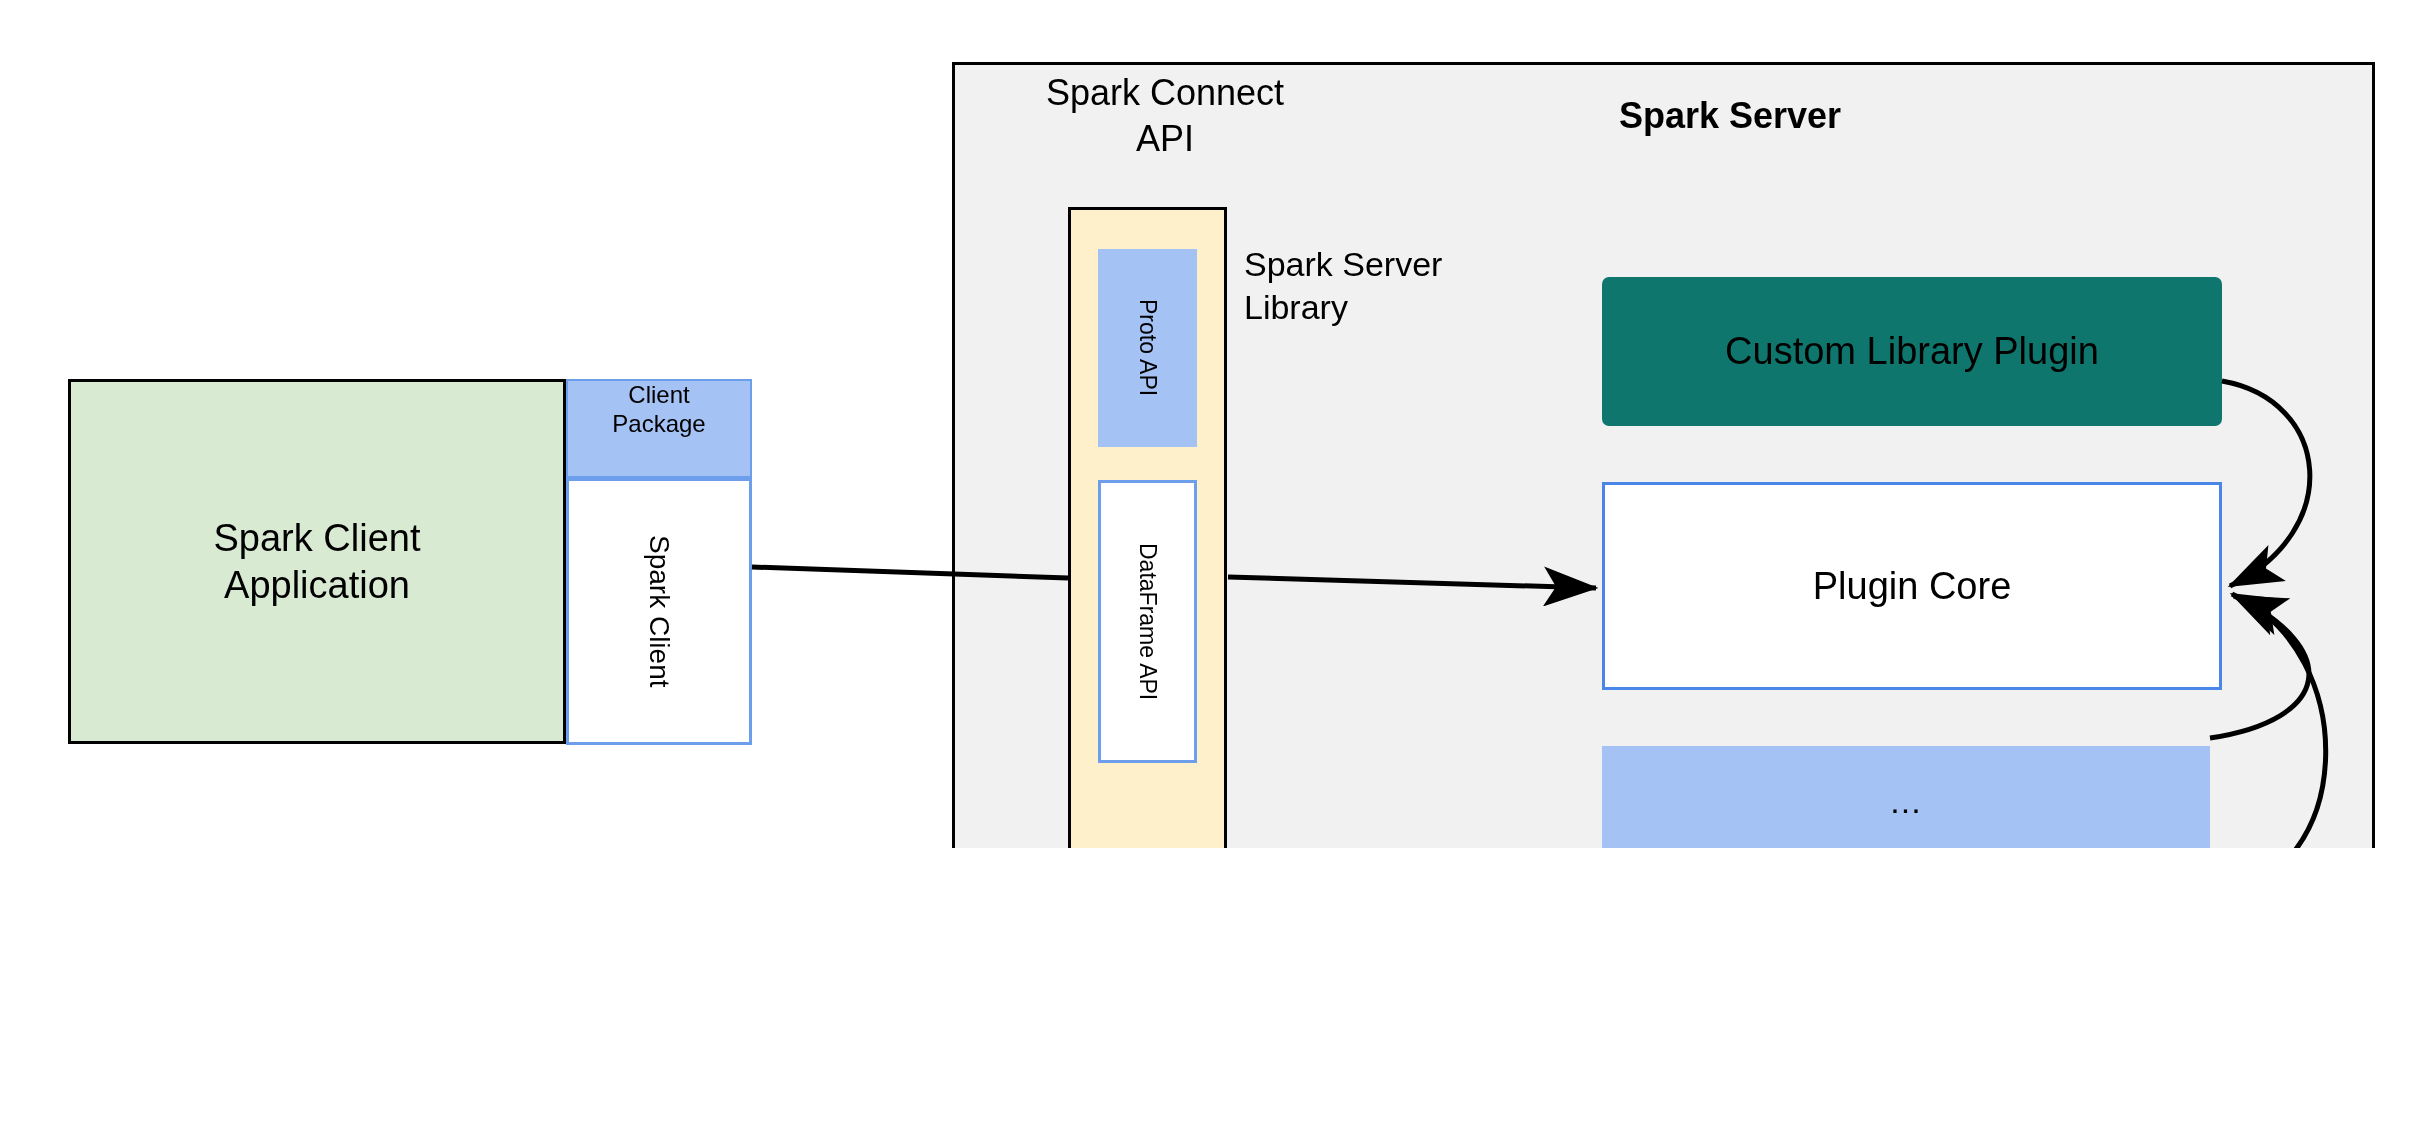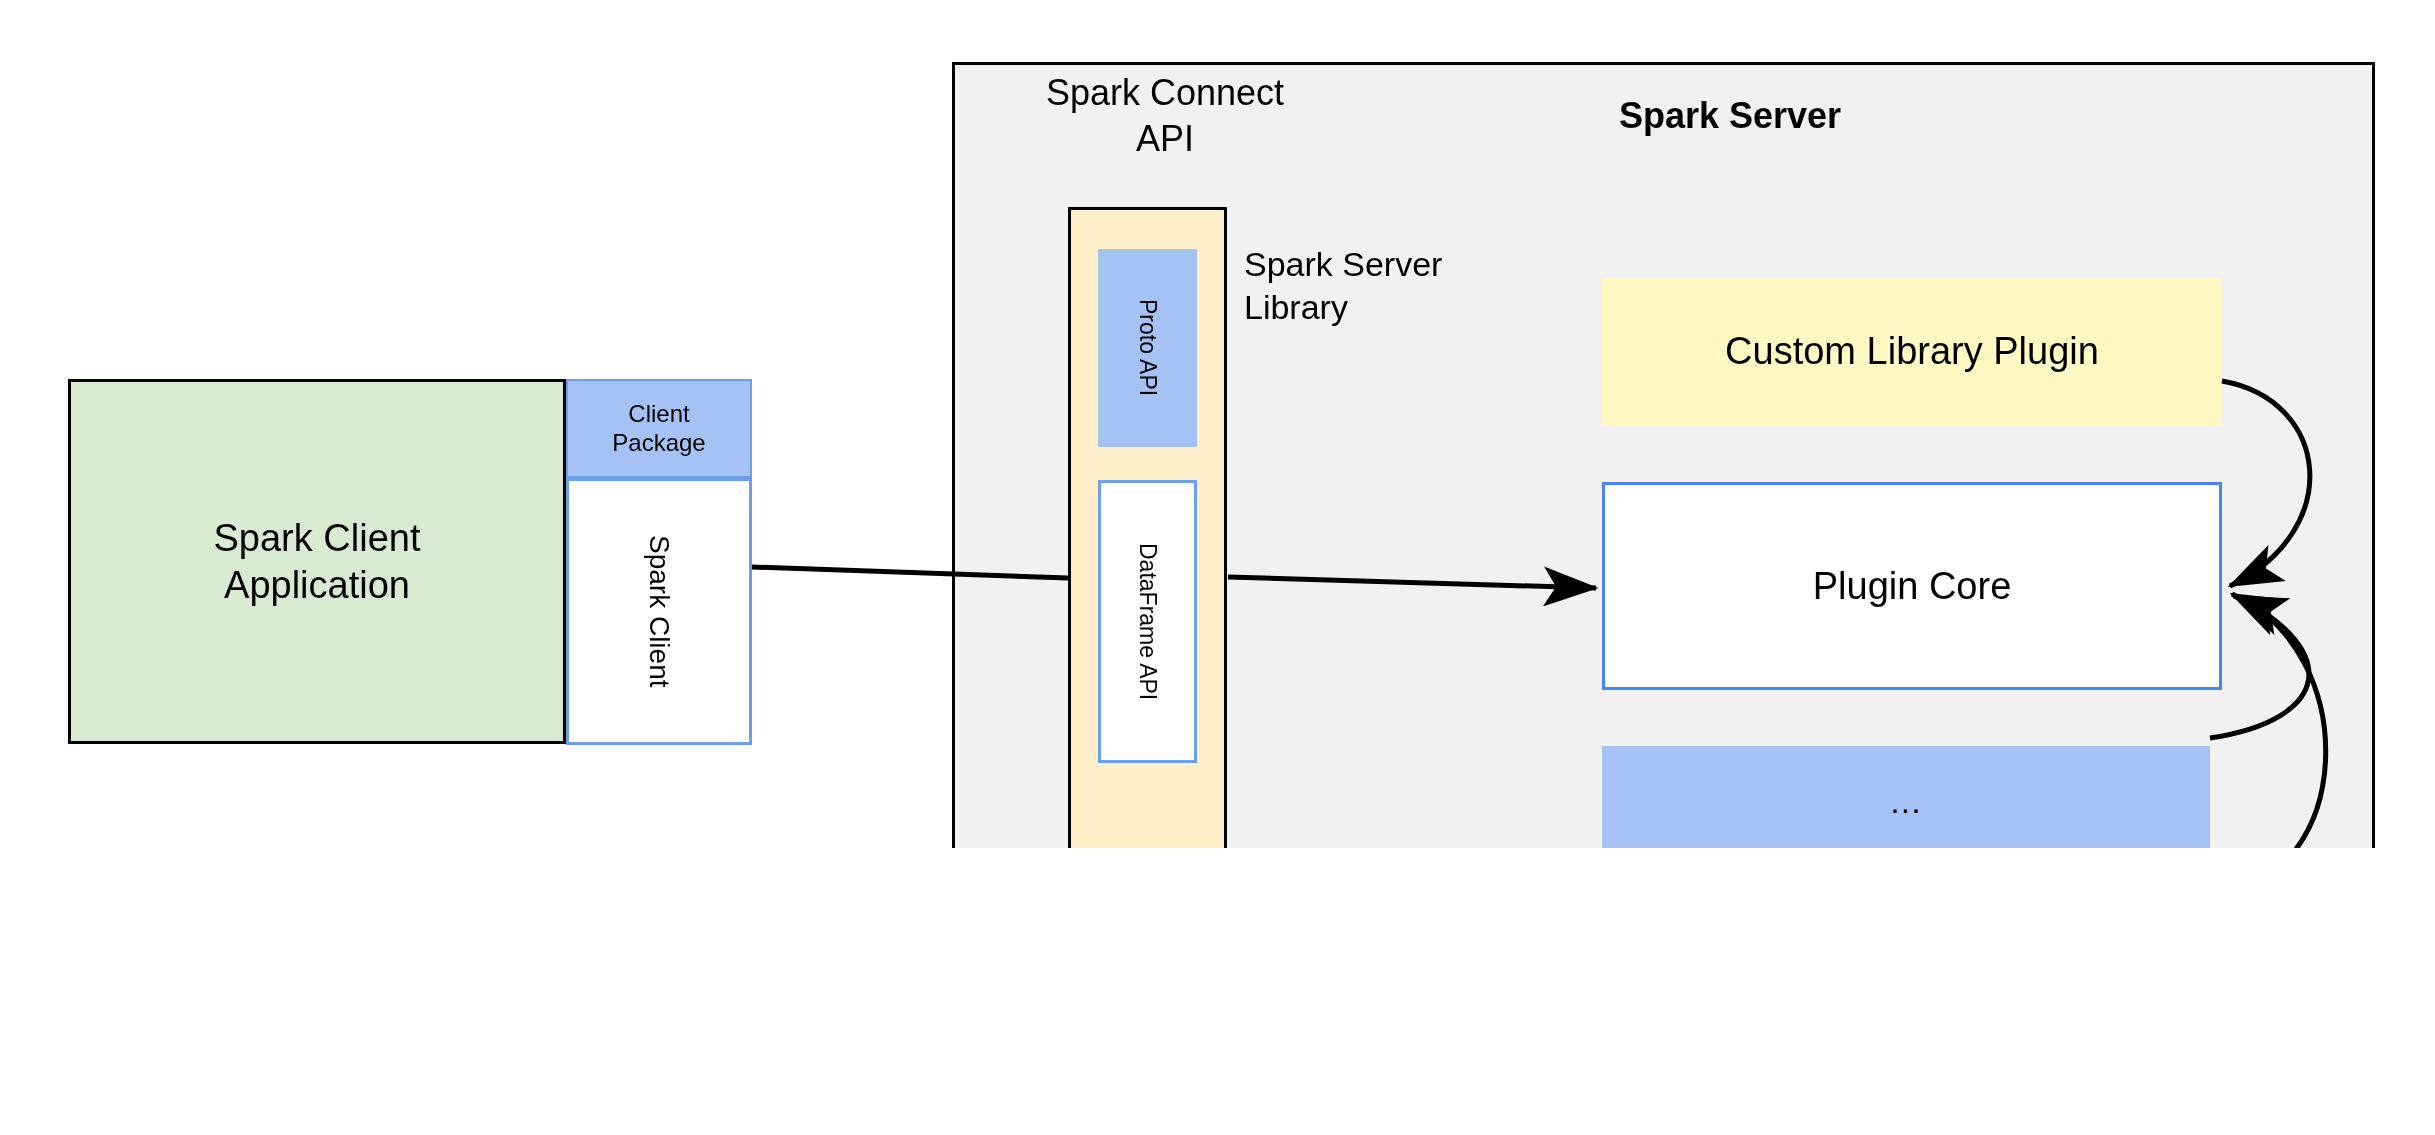--- a/index.html
+++ b/index.html
@@ -29,21 +29,21 @@
   }
   #client-app-label {
     font-size: 38px; line-height: 1.22; text-align: center; color: #000;
     white-space: pre-line;
   }
 
   #client-package-box {
     left: 566px; top: 379px; width: 186px; height: 99px;
     background: #A4C2F4;
     border: 2px solid #6D9EEB;
-    display: flex; align-items: center; justify-content: center;
+    display: flex; justify-content: center;
   }
   #client-package-label {
     font-size: 24px; line-height: 1.2; text-align: center;
     white-space: pre-line;
   }
 
   #spark-client-box {
     left: 566px; top: 478px; width: 186px; height: 267px;
     background: #ffffff;
     border: 3px solid #6D9EEB;
@@ -109,22 +109,22 @@
   #dataframe-api-label {
     font-size: 23px;
     writing-mode: vertical-rl;
     text-orientation: mixed;
     white-space: nowrap;
   }
 
   
   #custom-library-plugin-box {
     left: 1602px; top: 277px; width: 620px; height: 149px;
-    background: #fef9c3;
-    display: flex; align-items: center; justify-content: center;
+    background: #0f766e;
+    display: flex; align-items: center; justify-content: center; border-radius: 7px;
   }
   #custom-library-plugin-label { font-size: 38px; white-space: nowrap; }
 
   #spark-core-box {
     left: 1602px; top: 482px; width: 620px; height: 208px;
     background: #ffffff;
     border: 3px solid #4A86E8;
     display: flex; align-items: center; justify-content: center;
   }
   #spark-core-label { font-size: 38px; white-space: nowrap; }

